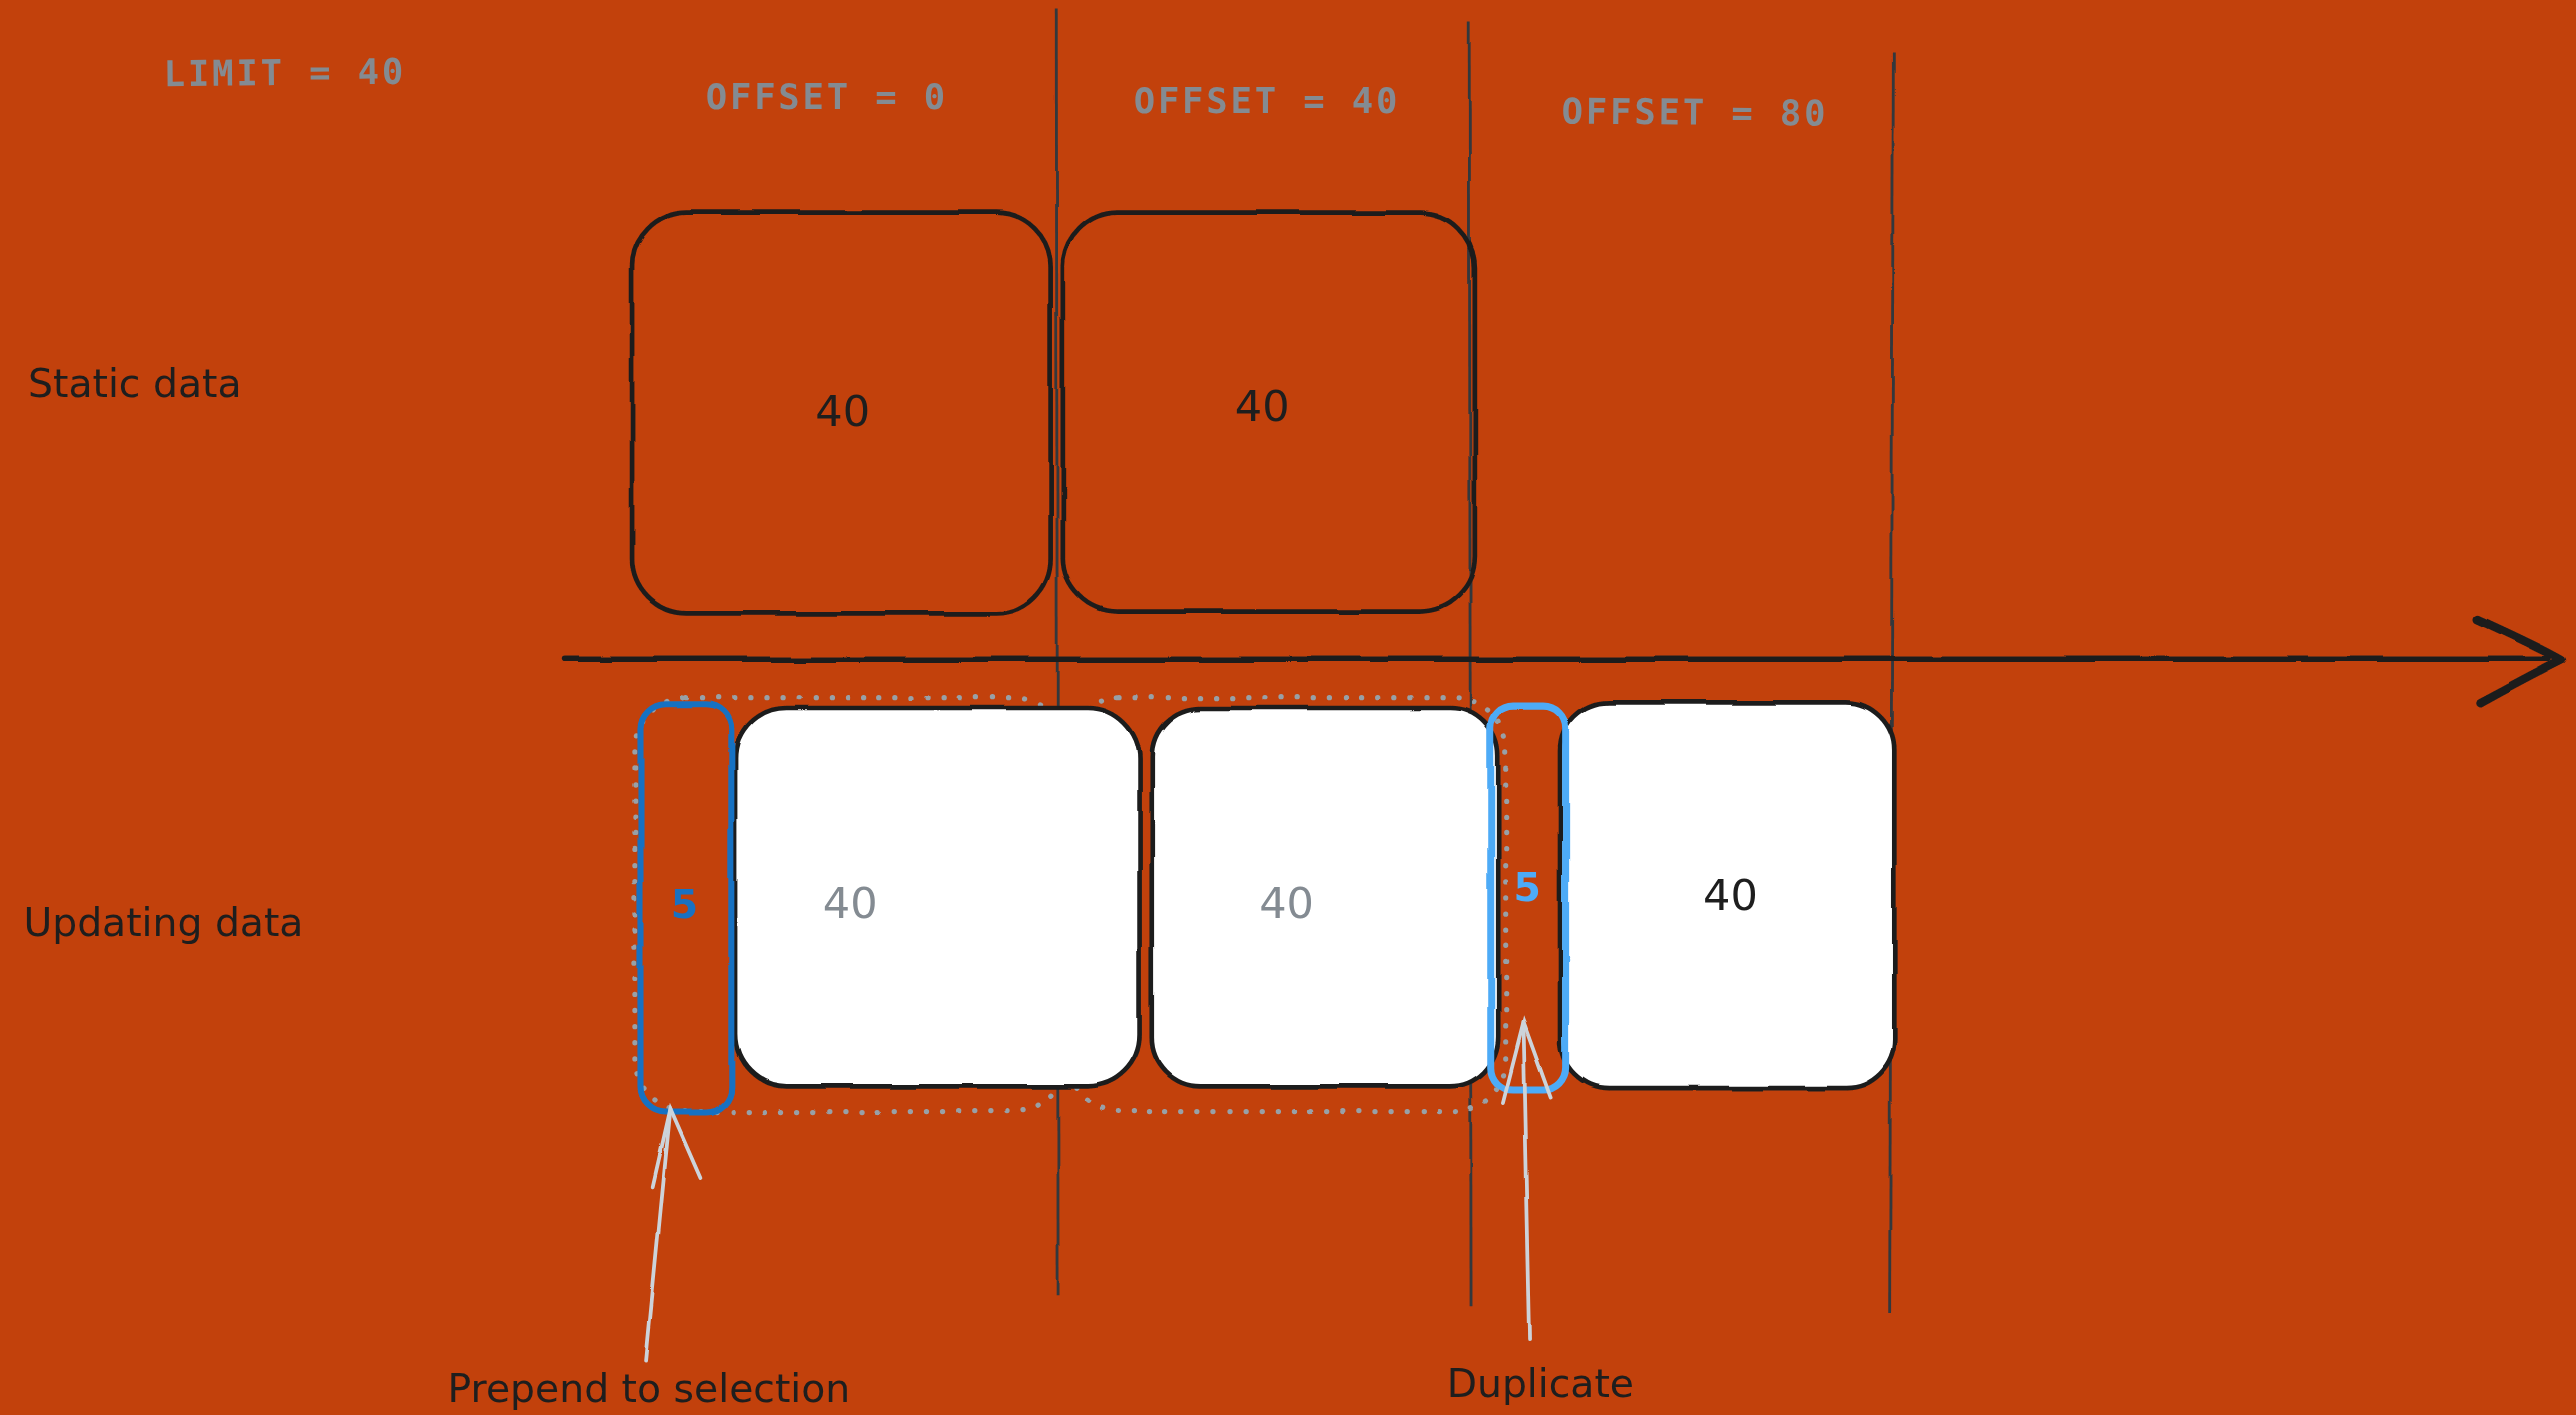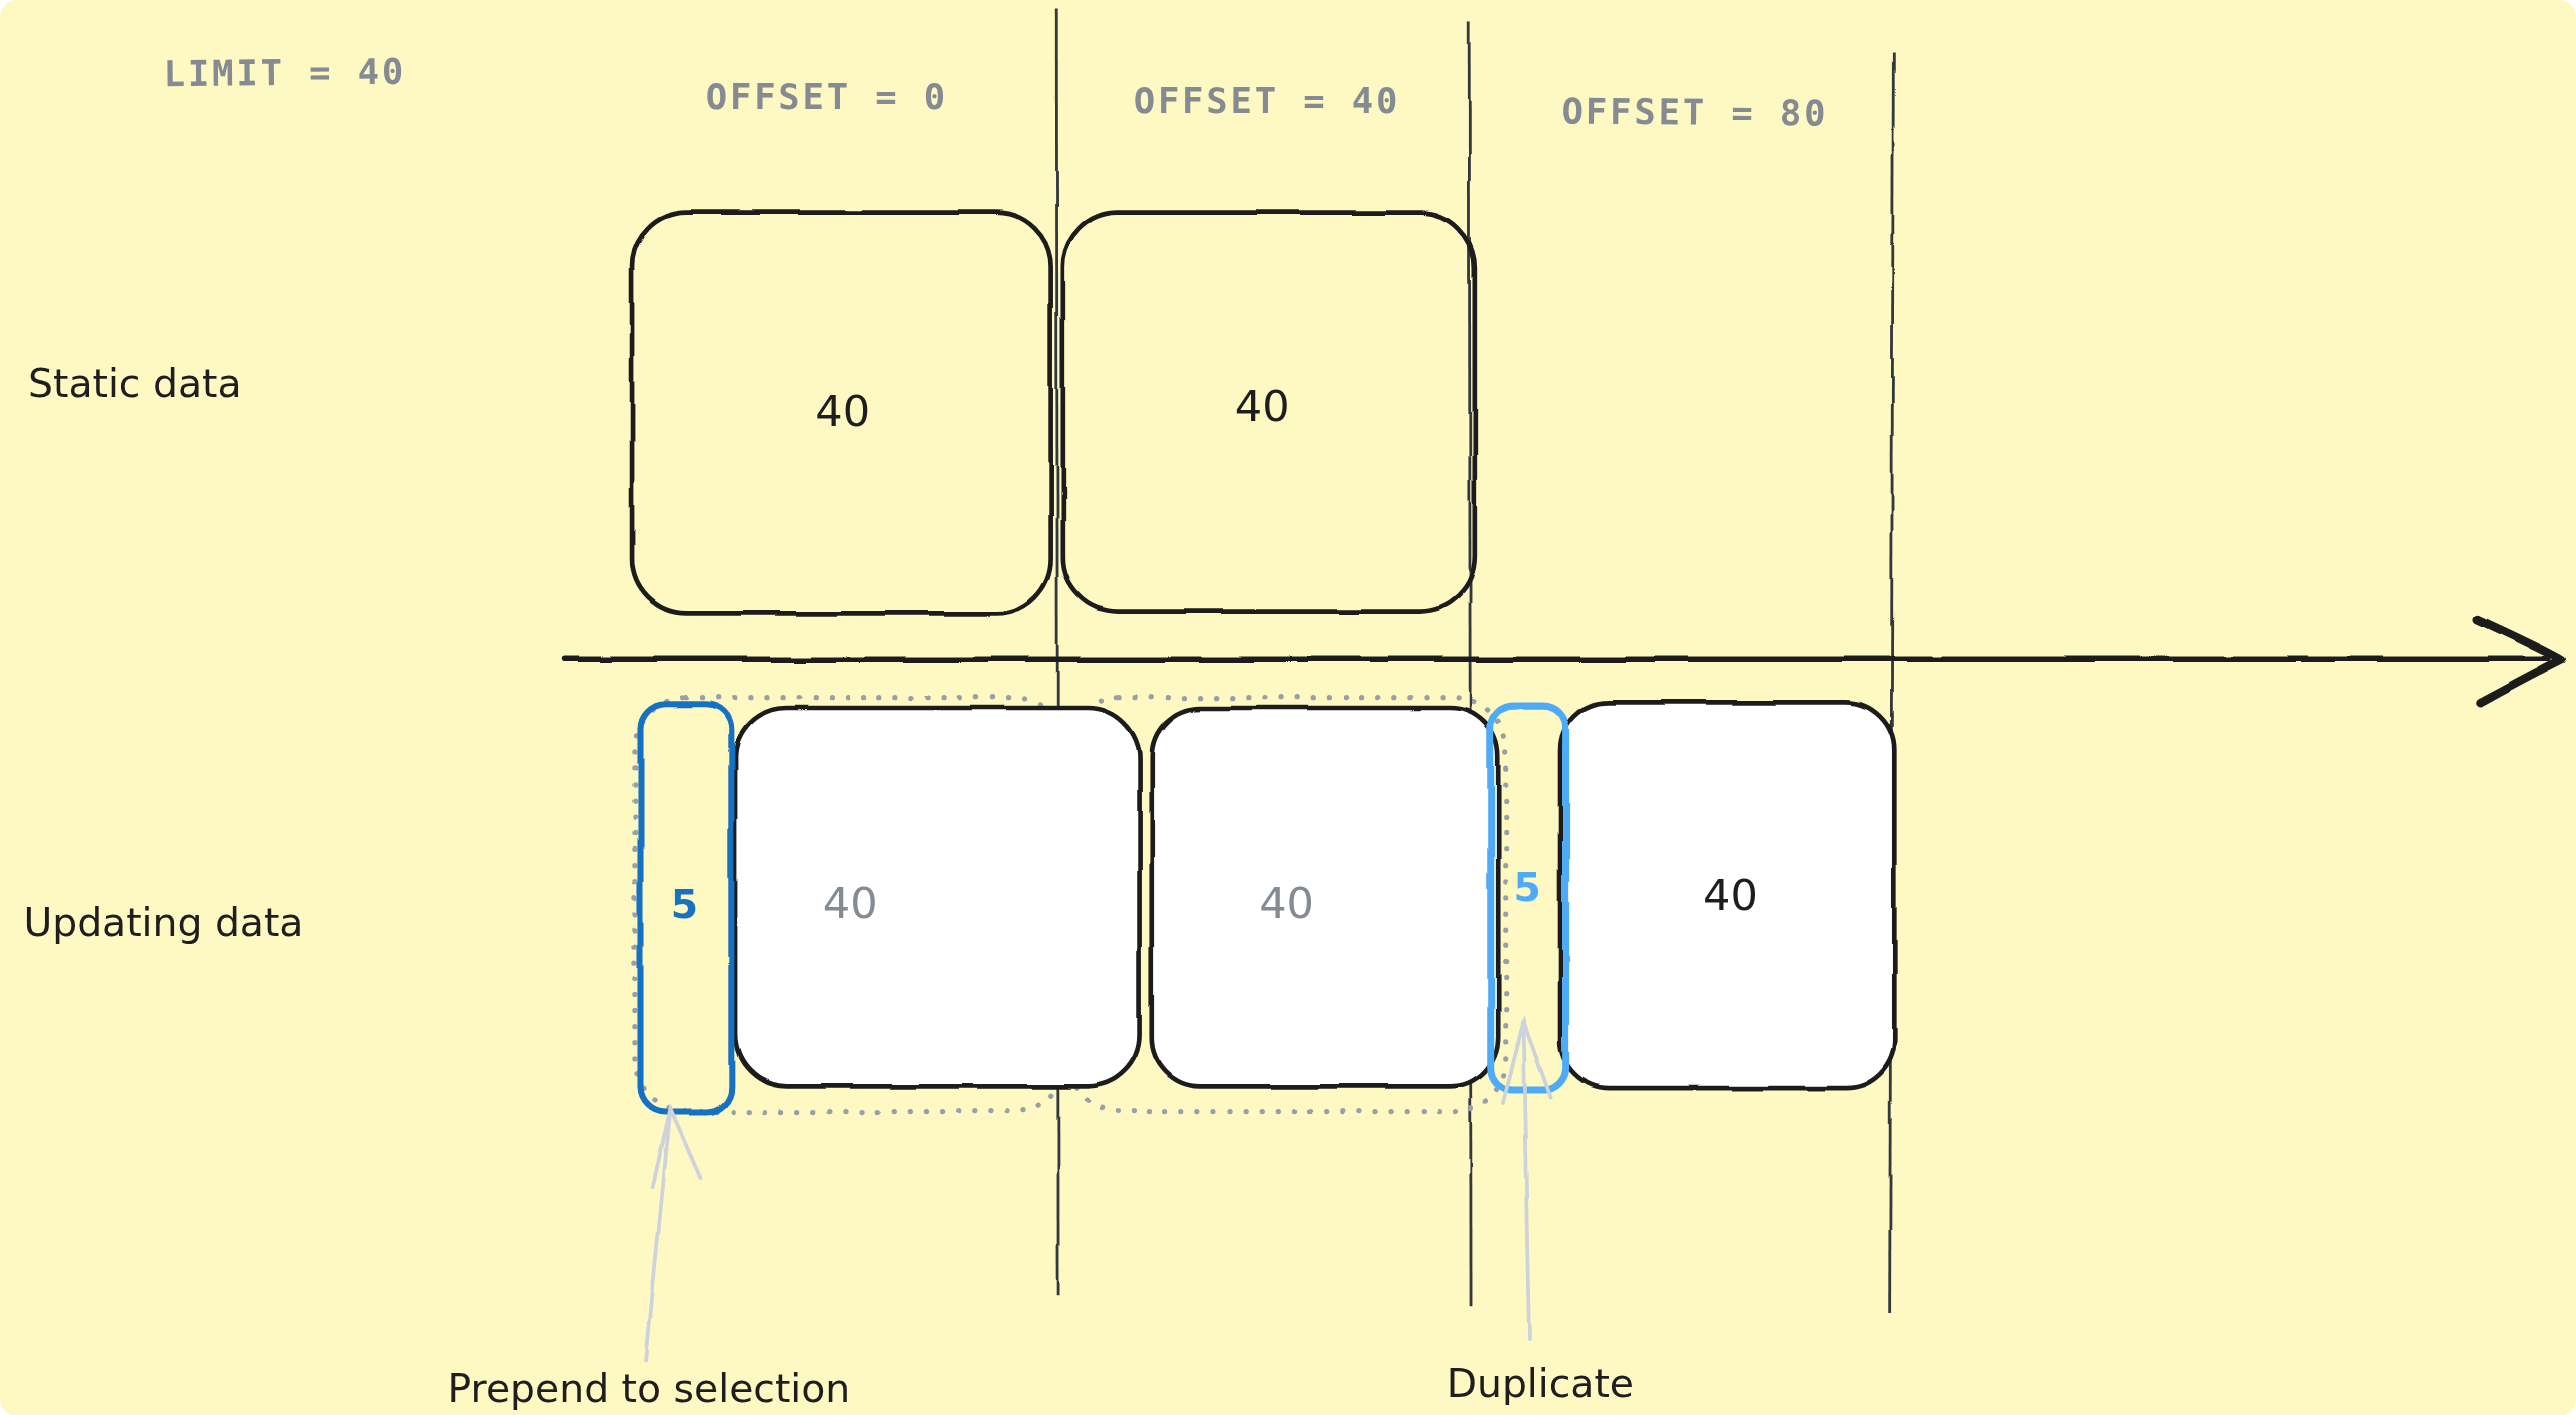--- a/index.html
+++ b/index.html
@@ -4,23 +4,22 @@
 <style>
   html, body {
     margin: 0;
     padding: 0;
     background: #ffffff;
   }
   .canvas {
     position: relative;
     width: 2576px;
     height: 1416px;
-    background: #fef9c3;
+    background: #c2410c;
     overflow: hidden;
-    border-radius: 17px;
   }
   svg { display: block; }
   text {
     font-family: "DejaVu Sans", "Liberation Sans", sans-serif;
     font-weight: 500;
   }
   .hdr {
     font-family: "DejaVu Sans Mono", "Liberation Mono", monospace;
     font-weight: 700;
     letter-spacing: 3px;

